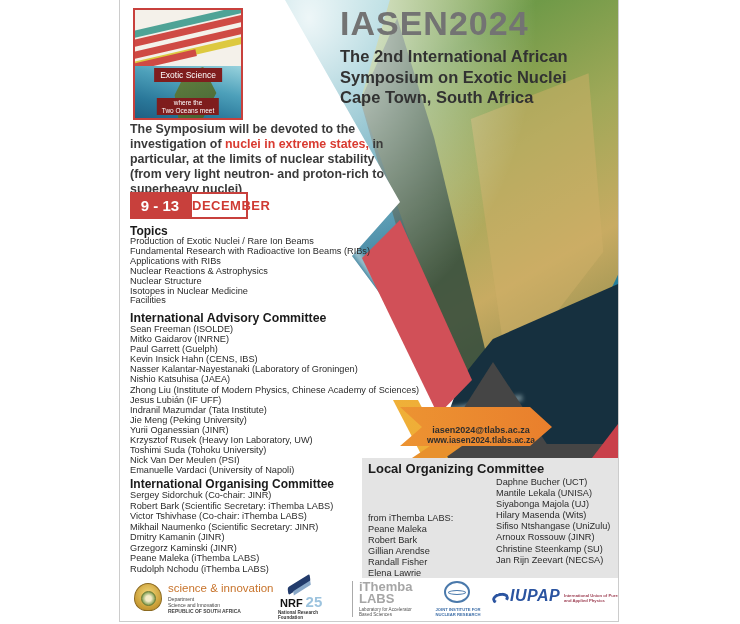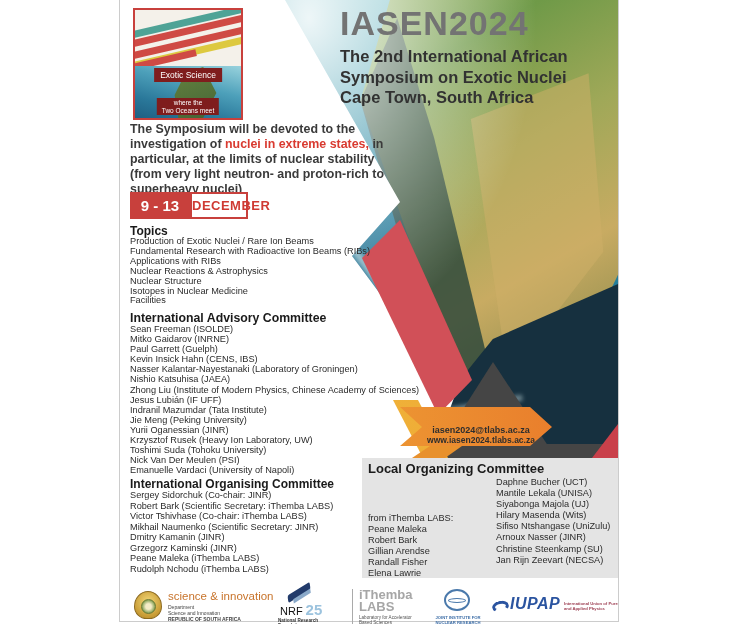--- a/index.html
+++ b/index.html
@@ -96,36 +96,36 @@
 
   
   .gray-panel { position:absolute; left:242px; top:458px; width:256px; height:120px;
     background:#e4e4e4; z-index:2; }
   .loc-h { left:248px; top:461px; font-size:13px; }
   .loc-c1 { left:248px; top:477px; line-height:11.1px;margin-top:36px; }
   .loc-c2 { left:370px; top:477px; line-height:11.1px;margin-left:6px; }
 
   
   .footer { position:absolute; left:0; top:578px; width:498px; height:42px; background:#ffffff; z-index:10; }
-  .flogo { position:absolute;margin-top:8px; }
+  .flogo { position:absolute; }
   .coa { left:14px; top:5px; width:28px; height:28px; border-radius:50% 50% 46% 46%/56% 56% 44% 44%;
     background:radial-gradient(circle at 50% 38%,#f3d879,#c79a33 72%); border:1px solid #8c6a20; }
   .coa-inner { position:absolute; left:6px; top:7px; width:15px; height:15px; border-radius:50%;
     background:radial-gradient(circle,#f5ecc8 30%,#7a9a4a 75%); border:1px solid #6a7a38; }
   .dsi-text { left:48px; top:4px; width:110px; }
   .dsi-brand { font-size:11.5px; color:#c8742c; }
   .dsi-small { font-size:5px; color:#444444; line-height:6px; margin-top:2px; }
   .dsi-small .b { font-weight:bold; }
   .nrf { left:158px; top:2px; width:70px; }
   .nrf-swoosh { position:absolute; left:8px; top:1px; width:26px; height:7px; background:#223b6b;
     transform:rotate(-32deg) skewX(-24deg); border-radius:2px; }
   .nrf-swoosh2 { position:absolute; left:14px; top:6px; width:20px; height:4px; background:#8aa9c9;
     transform:rotate(-32deg) skewX(-24deg); }
   .nrf-row { position:absolute; left:2px; top:13px; }
-  .nrf-abbr { font-size:11px; font-weight:normal; color:#111111; }
+  .nrf-abbr { font-size:11px; font-weight:bold; color:#111111; }
   .nrf-25 { font-size:15px; color:#9cc3de; font-weight:bold; margin-left:3px; }
   .nrf-cap { position:absolute; left:0px; top:30px; width:64px; font-size:4.6px; color:#333333;
     font-weight:bold; line-height:5px; }
   .itl { left:232px; top:3px; width:80px; border-left:1px solid #aaaaaa; padding-left:6px; }
   .itl-n { font-size:13px; font-weight:bold; color:#a6a6a6; line-height:12px; }
   .itl-cap { font-size:4.6px; color:#555555; margin-top:2px; line-height:5px; width:60px; }
   .jinr { left:306px; top:3px; width:64px; text-align:center; }
   .jinr-emblem { position:absolute; left:18px; top:0; width:26px; height:22px; border:2px solid #4a79ab;
     border-radius:50%; }
   .jinr-orbit { position:absolute; left:2px; top:7px; width:18px; height:5px; border:1px solid #4a79ab;
@@ -256,21 +256,21 @@
     <div>Retief Neveling</div>
     <div>Rudolph Nchodu</div>
     <div>Michelle VdVentel-Bark</div>
   </div>
   <div class="list loc-c2">
     <div>Daphne Bucher (UCT)</div>
     <div>Mantile Lekala (UNISA)</div>
     <div>Siyabonga Majola (UJ)</div>
     <div>Hilary Masenda (Wits)</div>
     <div>Sifiso Ntshangase (UniZulu)</div>
-    <div>Arnoux Nasser (JINR)</div>
+    <div>Arnoux Rossouw (JINR)</div>
     <div>Christine Steenkamp (SU)</div>
     <div>Jan Rijn Zeevart (NECSA)</div>
   </div>
 
   <div class="footer">
     <div class="flogo coa">
       <div class="coa-inner"></div>
     </div>
     <div class="flogo dsi-text">
       <div class="dsi-brand">science &amp; innovation</div>

